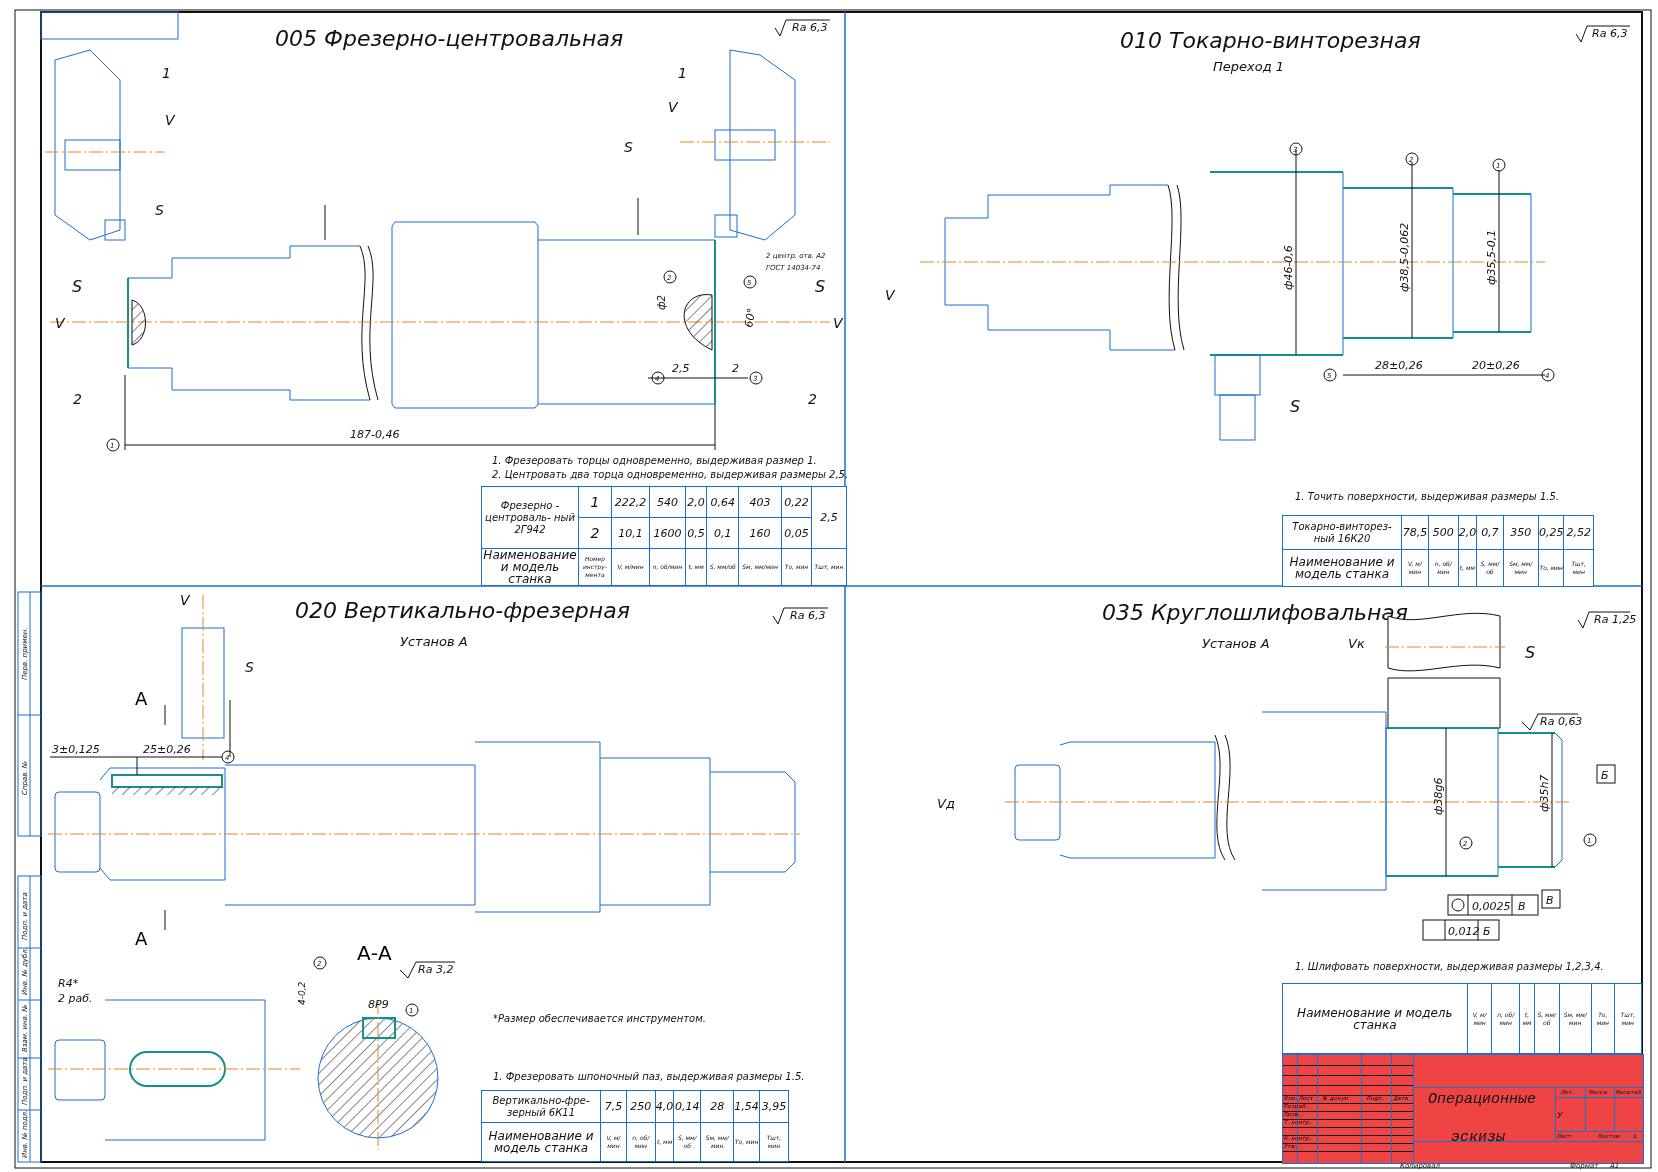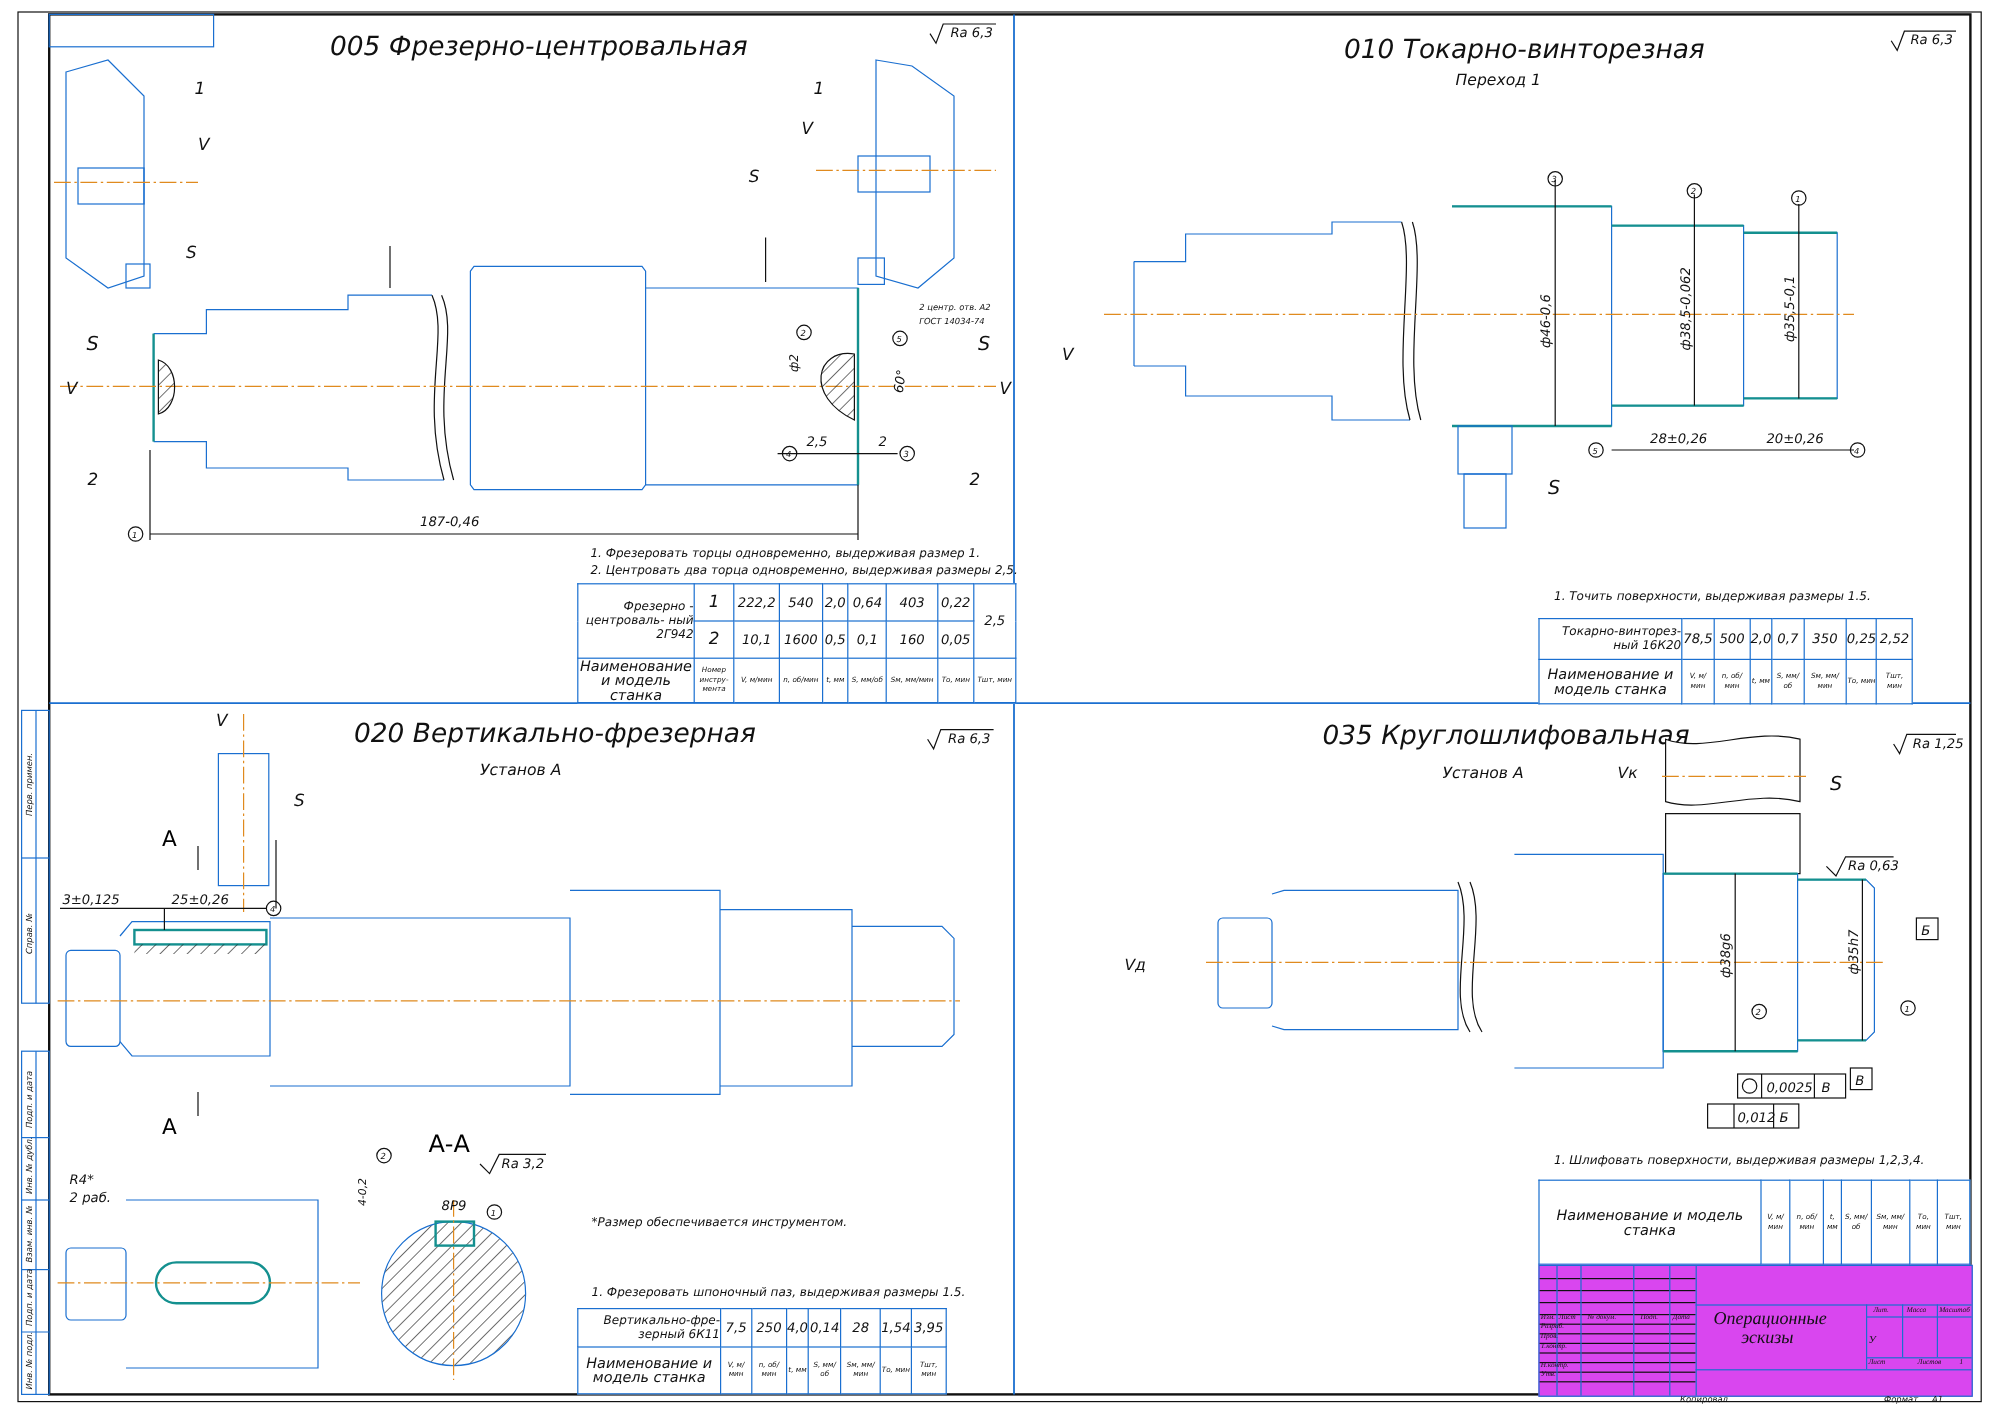--- a/index.html
+++ b/index.html
@@ -304,21 +304,21 @@
   <circle cx="1590" cy="840" r="6" class="blk"></circle>
   <text class="t" x="1587" y="843" font-size="7">1</text>
   <circle cx="1466" cy="843" r="6" class="blk"></circle>
   <text class="t" x="1463" y="846" font-size="7">2</text>
   <text class="t" x="1295" y="970" font-size="10">1. Шлифовать поверхности, выдерживая размеры 1,2,3,4.</text>
 </svg>
 
 <style>
   table.op{position:absolute;border-collapse:collapse;font-family:"DejaVu Sans",sans-serif;font-style:italic;background:#fff;}
   table.op td{border:1px solid #1a6fd0;text-align:center;padding:0;font-size:11px;color:#111;}
-  table.op td.m{font-size:10px;line-height:12px;text-align:right;}
+  table.op td.m{font-size:10px;line-height:12px;}
   table.op td.h{font-size:6px;line-height:8px;}
   table.op td.hm{font-size:12px;line-height:12px;}
 </style>
 
 <table class="op" style="left:481px;top:486px;width:366px;height:100px;">
   <tbody>
       <tr style="height:31px;">
     <td class="m" rowspan="2" style="width:96px;">Фрезерно - центроваль- ный 2Г942</td>
     <td style="width:32px;font-size:14px;">1</td>
     <td>222,2</td>
@@ -411,21 +411,21 @@
     <td class="h">t, мм</td>
     <td class="h">S, мм/об</td>
     <td class="h">Sм, мм/мин</td>
     <td class="h">Tо, мин</td>
     <td class="h">Tшт, мин</td>
   </tr>
 </tbody>
   </table>
 
 <style>
-  .tb{position:absolute;left:1282px;top:1054px;width:360px;height:108px;border:1px solid #1a6fd0;background:#d946ef;font-family:Liberation Serif, serif;font-style:italic;}
+  .tb{position:absolute;left:1282px;top:1054px;width:360px;height:108px;border:1px solid #1a6fd0;background:#ef4444;font-family:Liberation Mono, monospace;font-style:italic;}
   .tb .grid{position:absolute;left:0;top:0;width:130px;height:108px;}
   .tb .grid .r{position:absolute;left:0;width:130px;border-top:1px solid #111;height:0;}
   .tb .grid .c{position:absolute;top:0;height:108px;border-left:1px solid #1a6fd0;}
   .tb .lbl{position:absolute;font-size:6px;color:#111;}
   .tb .big{position:absolute;left:145px;font-size:15px;color:#111;}
 </style>
 <div class="tb">
   <div class="grid">
     <div class="r" style="top:10px"></div>
       <div class="r" style="top:20px"></div>
@@ -450,21 +450,21 @@
   <span class="lbl" style="left:84px;top:40px">Подп.</span>
   <span class="lbl" style="left:111px;top:40px">Дата</span>
   <span class="lbl" style="left:1px;top:48px">Разраб.</span>
   <span class="lbl" style="left:1px;top:56px">Пров.</span>
   <span class="lbl" style="left:1px;top:64px">Т.контр.</span>
   <span class="lbl" style="left:1px;top:80px">Н.контр.</span>
   <span class="lbl" style="left:1px;top:88px">Утв.</span>
   <div style="position:absolute;left:130px;top:32px;width:230px;border-top:1px solid #1a6fd0;"></div>
   <div style="position:absolute;left:130px;top:86px;width:230px;border-top:1px solid #1a6fd0;"></div>
   <span class="big" style="top:36px">Операционные</span>
-  <span class="big" style="left:168px;top:52px">эскизы</span>
+  <span class="big" style="left:168px;top:74px">эскизы</span>
   <div style="position:absolute;left:272px;top:32px;height:54px;border-left:1px solid #1a6fd0;"></div>
   <div style="position:absolute;left:272px;top:42px;width:88px;border-top:1px solid #1a6fd0;"></div>
   <div style="position:absolute;left:272px;top:76px;width:88px;border-top:1px solid #1a6fd0;"></div>
   <div style="position:absolute;left:302px;top:32px;height:44px;border-left:1px solid #1a6fd0;"></div>
   <div style="position:absolute;left:331px;top:32px;height:44px;border-left:1px solid #1a6fd0;"></div>
   <span class="lbl" style="left:278px;top:34px">Лит.</span>
   <span class="lbl" style="left:306px;top:34px">Масса</span>
   <span class="lbl" style="left:333px;top:34px">Масштаб</span>
   <span class="lbl" style="left:274px;top:56px;font-size:9px">У</span>
   <span class="lbl" style="left:274px;top:78px">Лист</span>

